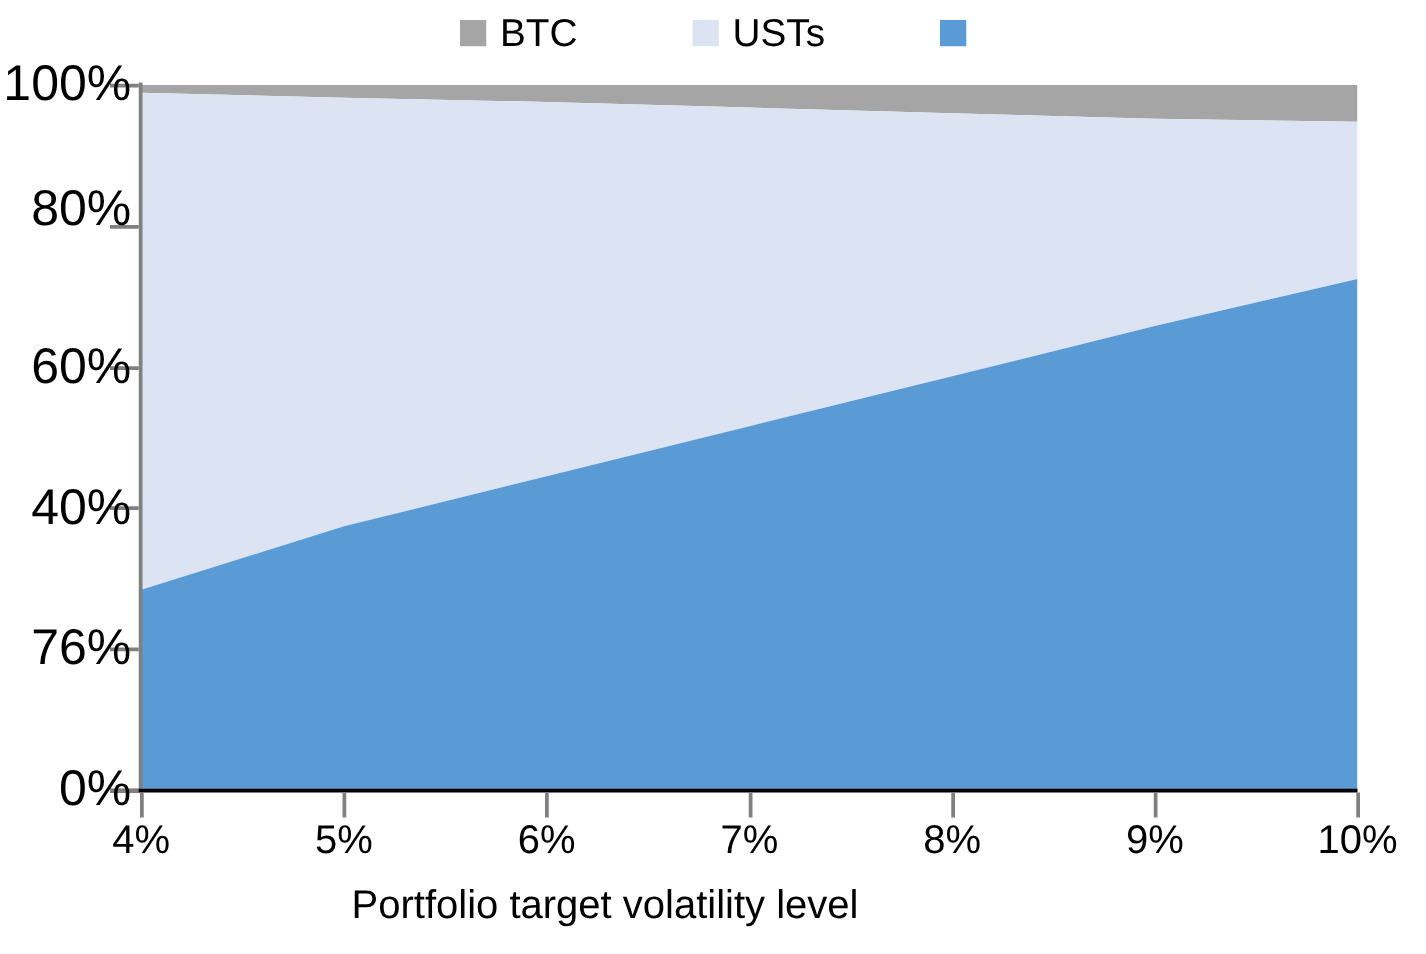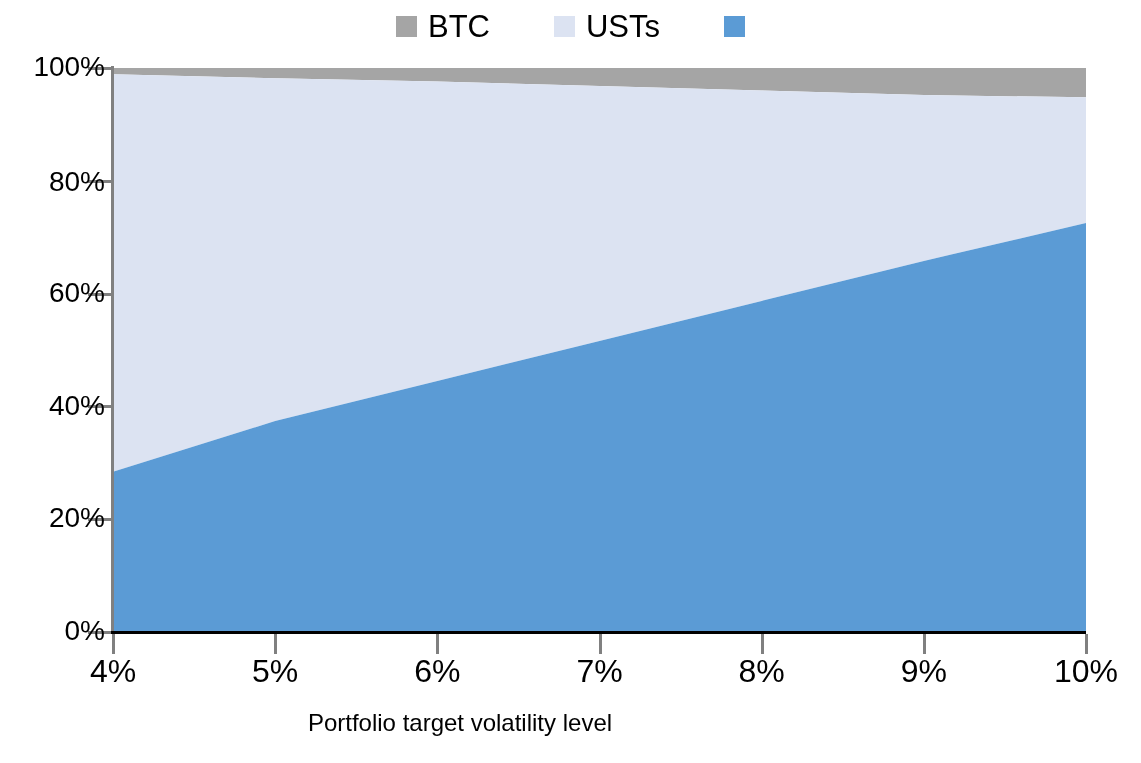--- a/index.html
+++ b/index.html
@@ -1,43 +1,43 @@
 <!DOCTYPE html>
 <html><head>
 <meta charset="utf-8">
 <style>
   html,body{margin:0;padding:0;background:#ffffff;}
   body{width:1141px;height:763px;font-family:"Liberation Sans",sans-serif;overflow:hidden;}
   #root{position:relative;width:1141px;height:763px;}
 
   
   .legend{position:absolute;left:0;top:6px;width:1141px;height:40px;
-          display:flex;justify-content:center;align-items:center;gap:64px;}
+          display:flex;justify-content:center;align-items:center;gap:92px;}
   .legend-item{display:flex;align-items:center;gap:11px;}
   .legend-swatch{width:21px;height:21px;display:block;}
   .legend-label{font-size:31px;color:#000000;line-height:31px;white-space:nowrap;}
 
   
   .plot-wrap{position:absolute;left:113px;top:68px;width:973px;height:564px;}
   .plot-svg{display:block;width:973px;height:564px;}
 
   
   .y-axis-line{position:absolute;left:111px;top:66px;width:3px;height:568px;background:#808080;}
   .x-axis-line{position:absolute;left:88px;top:631px;width:998px;height:3px;background:#000000;}
 
   .ytick-mark{position:absolute;width:23px;height:3px;background:#808080;left:88px;}
-  .ytick-label{position:absolute;right:1036px;font-size:28px;color:#000000;
+  .ytick-label{position:absolute;right:1036px;font-size:40px;color:#000000;
                text-align:right;white-space:nowrap;line-height:32px;}
 
   .xtick-mark{position:absolute;top:634px;width:3px;height:20px;background:#808080;}
   .xtick-label{position:absolute;top:655px;font-size:32px;color:#000000;
                text-align:center;white-space:nowrap;line-height:32px;width:120px;}
 
   .x-axis-title{position:absolute;left:0;top:706px;width:920px;text-align:center;
-                font-size:24px;color:#000000;line-height:34px;}
+                font-size:32px;color:#000000;line-height:34px;padding-left:24px;}
 </style>
 </head>
 <body>
 
 <div id="root">
 
   <div class="legend">
     <div class="legend-item">
       <span class="legend-swatch" style="background: rgb(165, 165, 165);"></span>
       <span class="legend-label">BTC</span>
@@ -59,27 +59,27 @@
     </svg>
   </div>
 
   <div class="y-axis-line"></div>
   <div class="x-axis-line"></div>
 
   <div id="y-ticks">
       <div class="ytick-mark" style="top: 631px;"></div>
       <div class="ytick-label" style="top: 615px;">0%</div>
       <div class="ytick-mark" style="top: 518.2px;"></div>
-      <div class="ytick-label" style="top: 502.2px;">20%</div>
+      <div class="ytick-label" style="top: 502.2px;">76%</div>
       <div class="ytick-mark" style="top: 405.4px;"></div>
       <div class="ytick-label" style="top: 390px;">40%</div>
       <div class="ytick-mark" style="top: 292.6px;"></div>
       <div class="ytick-label" style="top: 276.6px; text-align: right;">60%</div>
       <div class="ytick-mark" style="top: 179.8px;"></div>
-      <div class="ytick-label" style="top: 166px;">80%</div>
+      <div class="ytick-label" style="top: 151px;">80%</div>
       <div class="ytick-mark" style="top: 67px;"></div>
       <div class="ytick-label" style="top: 51px;">100%</div>
     </div>
   <div id="x-ticks">
       <div class="xtick-mark" style="left: 112px;"></div>
       <div class="xtick-label" style="left: 53px;">4%</div>
       <div class="xtick-mark" style="left: 274.167px;"></div>
       <div class="xtick-label" style="left: 215.167px;">5%</div>
       <div class="xtick-mark" style="left: 436.333px;"></div>
       <div class="xtick-label" style="left: 377.333px;">6%</div>

